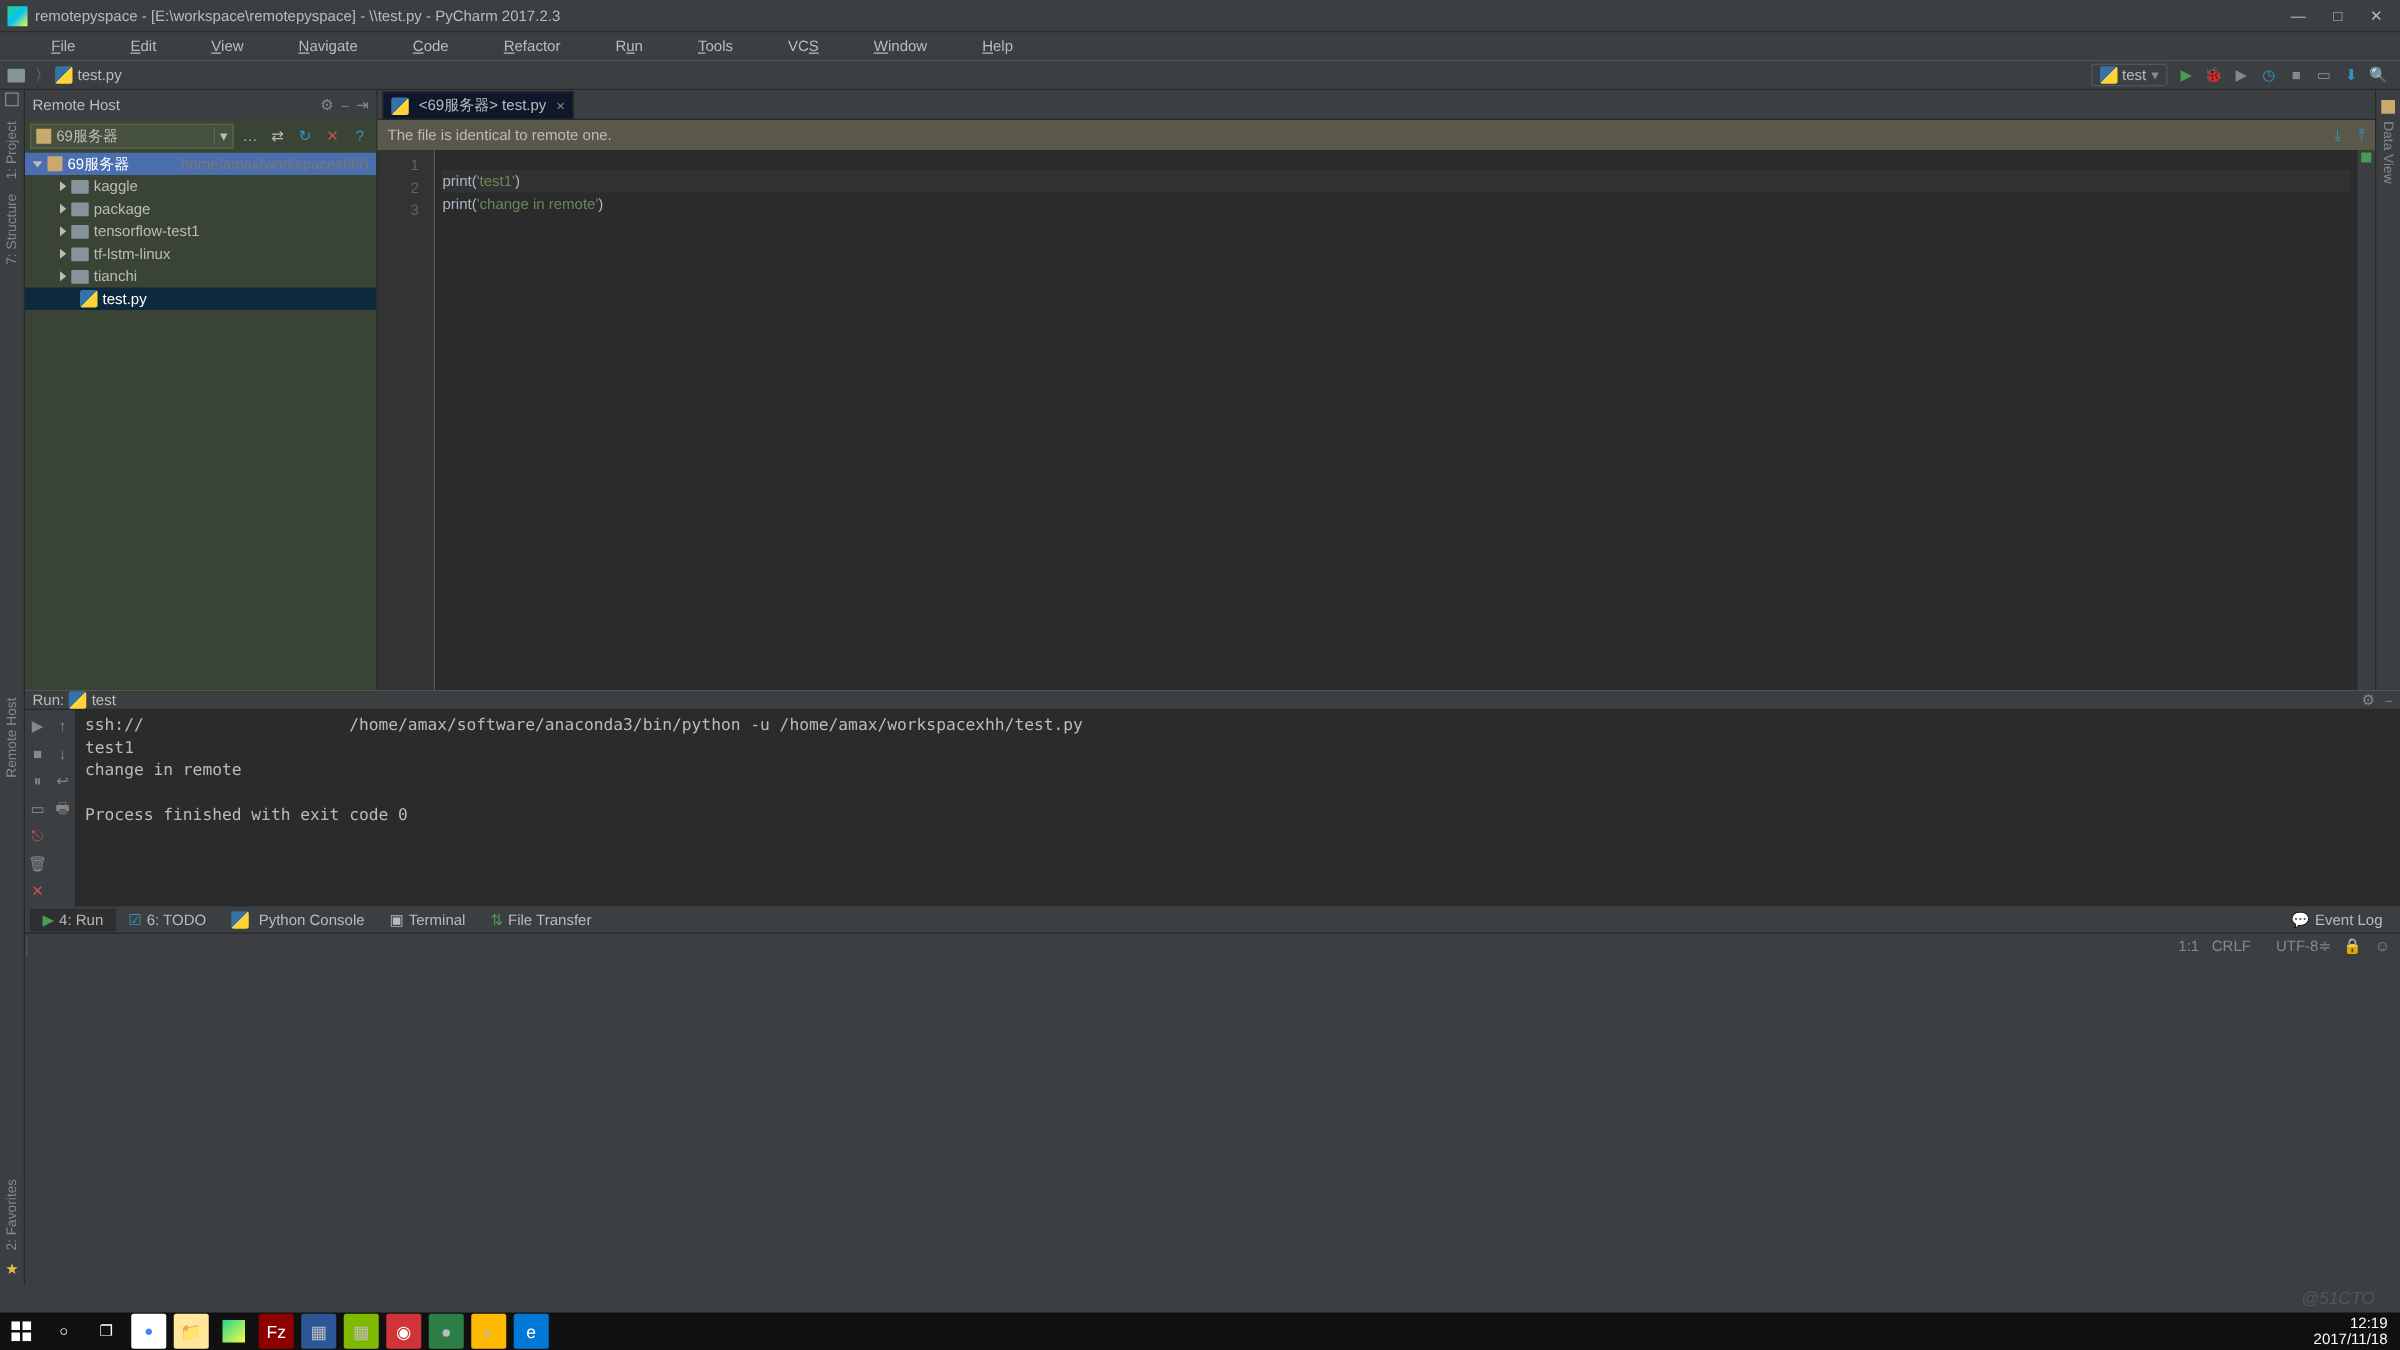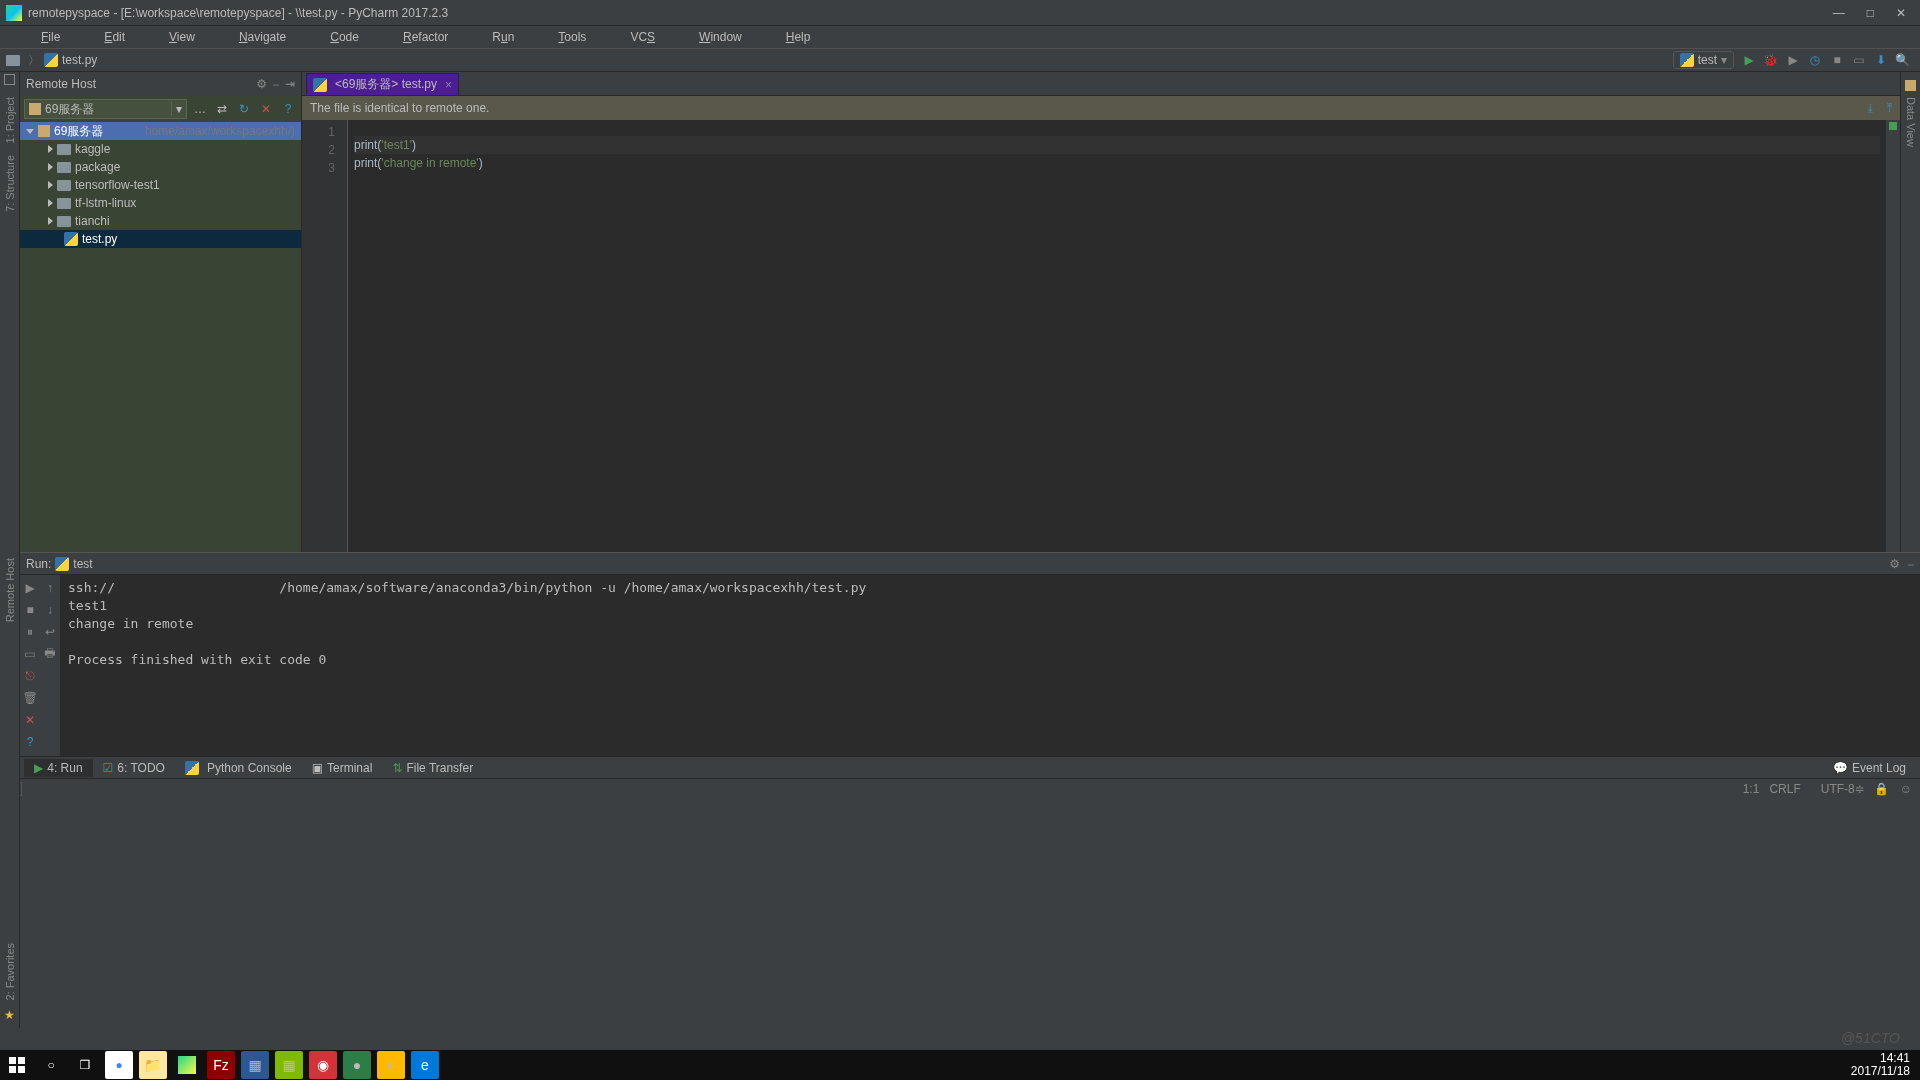--- a/index.html
+++ b/index.html
@@ -44,33 +44,33 @@
 .tree .indent2{padding-left:44px;}
 .tri{display:inline-block;width:0;height:0;margin-right:4px;}
 .tri.open{border-left:4px solid transparent;border-right:4px solid transparent;border-top:5px solid #bbbbbb;}
 .tri.closed{border-top:4px solid transparent;border-bottom:4px solid transparent;border-left:5px solid #bbbbbb;}
 .fld-ico{width:14px;height:11px;background:#87939a;margin-right:4px;display:inline-block;border-radius:1px;}
 .srv-ico{width:12px;height:12px;background:#c9a96e;margin-right:4px;display:inline-block;}
 .py-icon{width:14px;height:14px;display:inline-block;background:linear-gradient(135deg,#3573a6 50%,#ffd43b 50%);border-radius:2px;margin-right:4px;}
 .dim{color:#787878;}
 .editor-area{flex:1;display:flex;flex-direction:column;}
 .tabrow{height:24px;background:#3c3f41;display:flex;align-items:flex-end;padding-left:4px;border-bottom:1px solid #282828;}
-.tab{height:22px;background:#4c1d95;border:1px solid #282828;border-bottom:none;display:flex;align-items:center;padding:0 6px;color:#bbbbbb;gap:4px;}
+.tab{height:22px;background:#0f172a;border:1px solid #282828;border-bottom:none;display:flex;align-items:center;padding:0 6px;color:#bbbbbb;gap:4px;}
 .tab .close{color:#888;margin-left:4px;}
 .banner{height:24px;background:#59584b;color:#bbbbbb;display:flex;align-items:center;padding:0 8px;}
 .banner .sp{flex:1;}
 .banner .icn{margin-left:14px;color:#3592c4;}
 .code{flex:1;display:flex;background:#2b2b2b;font-family:Consolas,monospace;font-size:13px;}
 .code-gutter{width:46px;background:#313335;color:#606366;text-align:right;padding:3px 12px 0 0;line-height:18px;border-right:1px solid #555;}
 .code-text{flex:1;padding:16px 6px;line-height:18px;white-space:pre;color:#a9b7c6;}
 .code-text .str{color:#6a8759;}
 .code-scroll{width:14px;background:#3c3f41;position:relative;}
 .code-scroll .mk{position:absolute;top:2px;right:3px;width:8px;height:8px;background:#499c54;}
 .code-line.hl{background:#323232;}
-.run-panel{height:204px;background:#2b2b2b;display:flex;flex-direction:column;border-top:1px solid #555;}
+.run-panel{height:172px;background:#2b2b2b;display:flex;flex-direction:column;border-top:1px solid #555;}
 .run-header{height:22px;background:#3c3f41;display:flex;align-items:center;padding:0 6px;color:#bbbbbb;border-bottom:1px solid #282828;}
 .run-header .sp{flex:1;}
 .run-body{flex:1;display:flex;}
 .run-tools{width:40px;background:#3c3f41;display:flex;flex-direction:column;align-items:center;padding-top:4px;gap:4px;}
 .run-tools .t{width:18px;height:18px;display:flex;align-items:center;justify-content:center;color:#888;}
 .run-out{flex:1;font-family:Consolas,monospace;font-size:13px;color:#bbbbbb;padding:4px 8px;line-height:18px;white-space:pre;}
 .bottom-tabs{height:22px;background:#3c3f41;display:flex;align-items:center;padding:0 4px;border-top:1px solid #282828;}
 .bottom-tabs .bt{padding:2px 10px;display:flex;align-items:center;gap:4px;color:#bbbbbb;}
 .bottom-tabs .bt.active{background:#2d2f30;}
 .bottom-tabs .sp{flex:1;}
@@ -337,16 +337,16 @@
       <span style="background:linear-gradient(135deg,#21d789,#fcf84a);width:18px;height:18px;display:block;"></span>
     </div>
   <div class="app active" style="background:#8d0000;color:#fff;">Fz</div>
   <div class="app active" style="background:#2b5797;">▦</div>
   <div class="app" style="background:#7fba00;">▦</div>
   <div class="app" style="background:#d13438;color:#fff;">◉</div>
   <div class="app" style="background:#2d7d46;">●</div>
   <div class="app" style="background:#ffb900;">◐</div>
   <div class="app" style="background:#0078d7;color:#fff;">e</div>
   <div class="clock">
-    <span>14:41</span>
+    <span>12:19</span>
     <span>2017/11/18</span>
   </div>
 </div>
 
 </body></html>

